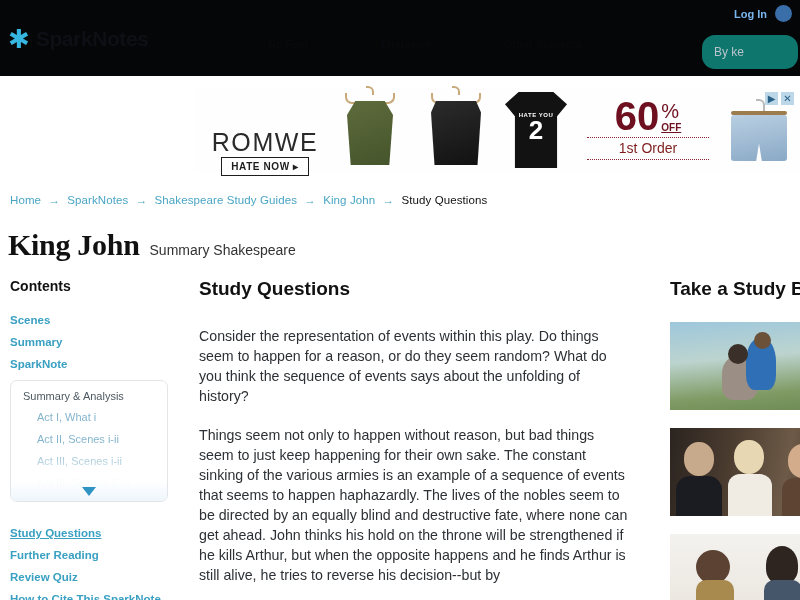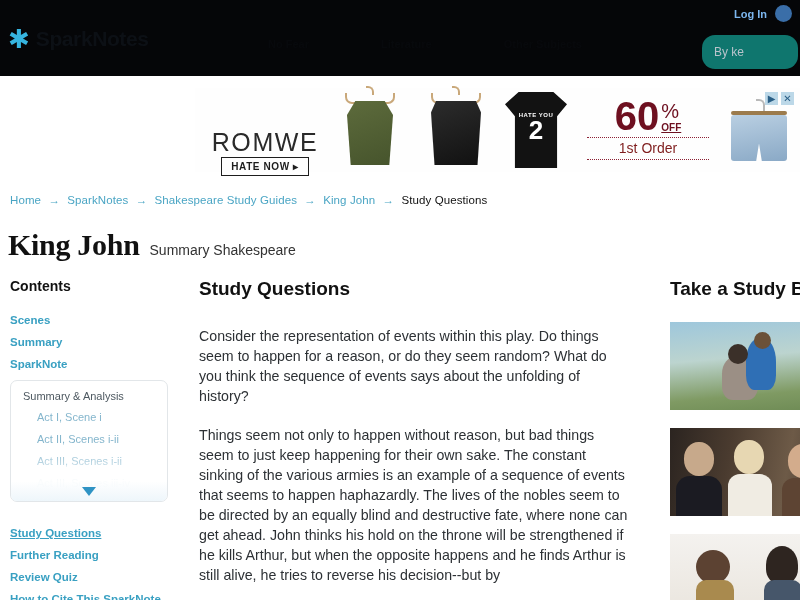--- a/index.html
+++ b/index.html
@@ -377,21 +377,21 @@
 </div>
 
 <div class="sidebar">
   <div class="contents-h">Contents</div>
   <a class="side-link" href="#">Scenes</a>
   <a class="side-link" href="#">Summary</a>
   <a class="side-link" href="#">SparkNote</a>
 
   <div class="scrollbox">
     <div class="sa-title">Summary &amp; Analysis</div>
-    <div class="sa-item f1">Act I, Scene i</div>
+    <div class="sa-item f1">Act I, What i</div>
     <div class="sa-item f1">Act II, Scenes i-ii</div>
     <div class="sa-item f2">Act III, Scenes i-ii</div>
     <div class="sa-item f3">Act III, Scenes iii-iv</div>
     <div class="scroll-fade"></div>
     <div class="scroll-chevron"></div>
   </div>
 </div>
 
 <div class="sidebar-bottom">
   <a class="side-link2 active" href="#">Study Questions</a>

